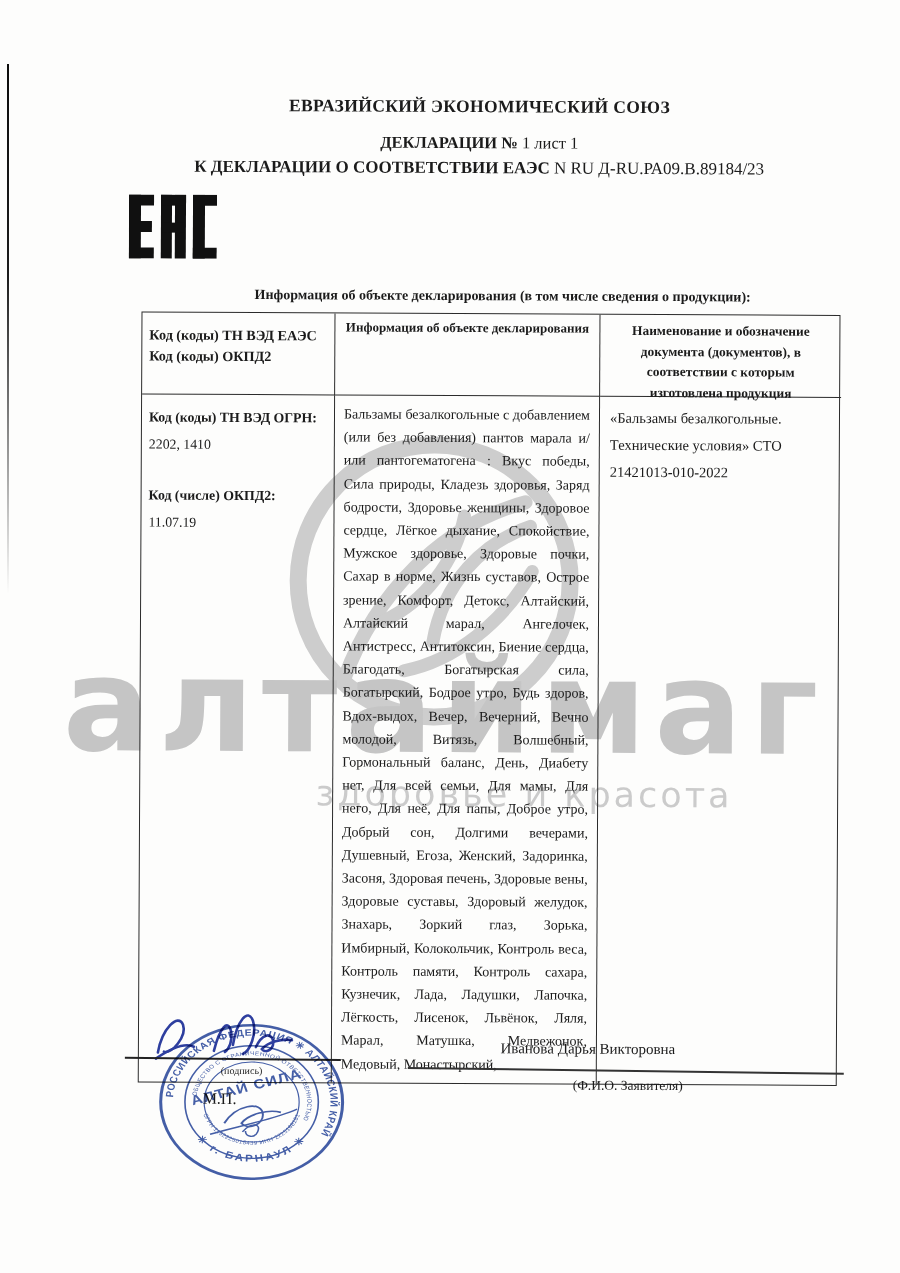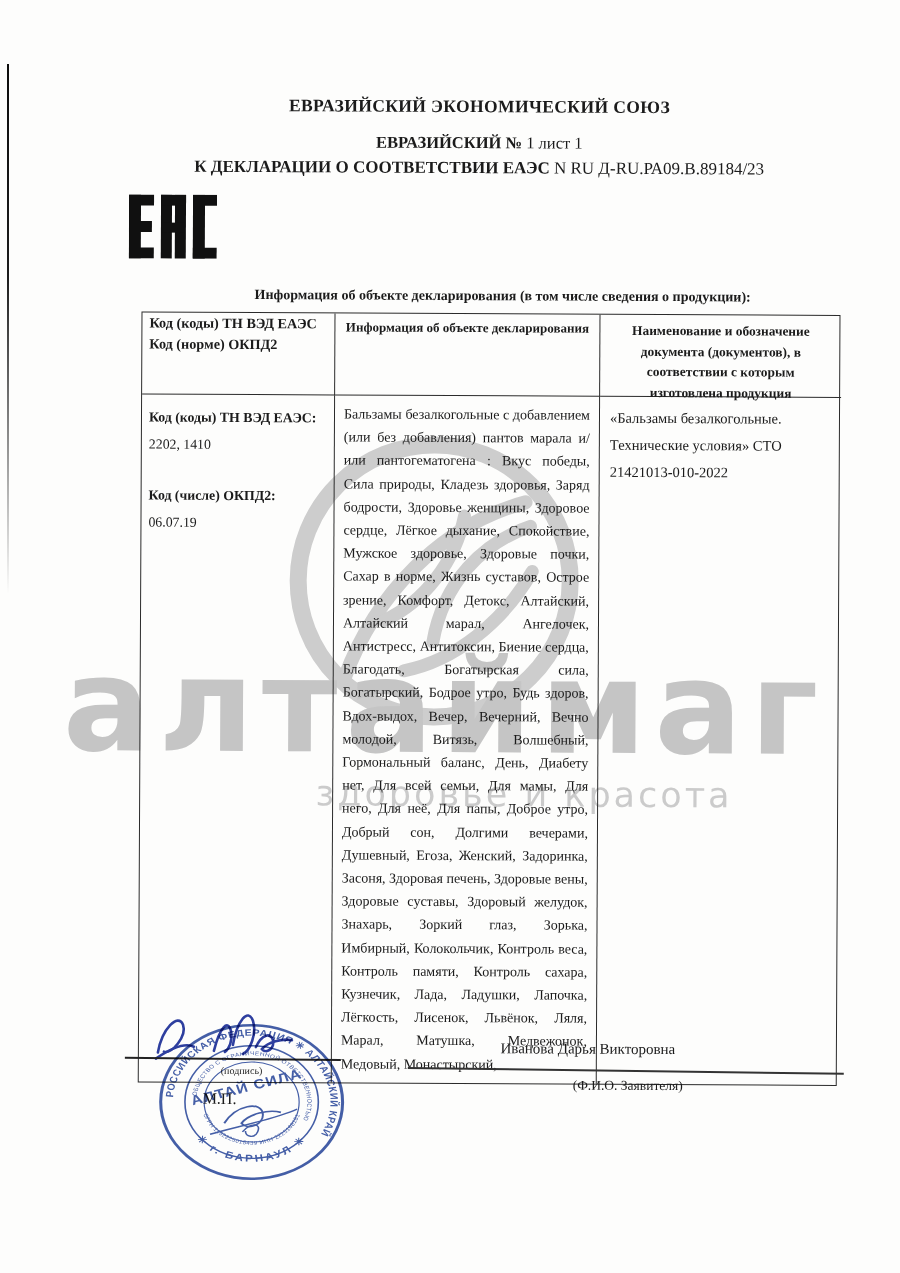--- a/index.html
+++ b/index.html
@@ -34,21 +34,21 @@
 
   .caption{position:absolute;left:253px;top:288px;font-weight:bold;font-size:14px;}
 
   
   .decl-table{position:absolute;left:140px;top:313px;width:699px;
     border:1.8px solid #2b2b2b;display:grid;grid-template-columns:193px 265px 241px;
     background:transparent;box-sizing:border-box;}
   .cell{border-right:1.6px solid #2b2b2b;box-sizing:border-box;}
   .cell.last{border-right:none;}
   .hcell{border-bottom:1.6px solid #2b2b2b;height:82px;}
-  .hc1{padding:0 7px;font-weight:bold;font-size:14.2px;line-height:21px;}
+  .hc1{padding:12px 7px;font-weight:bold;font-size:14.2px;line-height:21px;}
   .hc2{padding:6px 3px;font-weight:bold;font-size:13px;text-align:center;}
   .hc3{padding:6px 10px;font-weight:bold;font-size:13.4px;text-align:center;line-height:20.5px;}
   .bcell{min-height:623px;}
   .bc1{padding:9px 7px;font-size:13.8px;line-height:27px;}
   .bc1 .block2{margin-top:24px;}
   .bc2{padding:7px 9px;font-size:14px;line-height:23.2px;text-align:justify;}
   .bc3{padding:8px 10px;font-size:14.5px;line-height:27px;}
 
   
   .sig-svg{position:absolute;left:140px;top:1006px;}
@@ -76,21 +76,21 @@
       <circle cx="151" cy="151" r="136" stroke="#cdcdcd" stroke-width="17"></circle>
       <path d="M62,248 C92,165 158,95 242,72" stroke="#cdcdcd" stroke-width="14" stroke-linecap="round"></path>
       <path d="M150,212 C160,152 200,112 247,96" stroke="#cdcdcd" stroke-width="13" stroke-linecap="round"></path>
       <path d="M101,191 C141,172 172,132 181,86" stroke="#cdcdcd" stroke-width="13" stroke-linecap="round"></path>
       <path d="M121,241 C172,231 221,191 249,141" stroke="#cdcdcd" stroke-width="13" stroke-linecap="round"></path>
     </svg>
     <div class="wm-brand">алтаймаг</div>
     <div class="wm-tagline">здоровье и красота</div>
 
     <div class="h1">ЕВРАЗИЙСКИЙ ЭКОНОМИЧЕСКИЙ СОЮЗ</div>
-    <div class="h2"><span class="b">ЕВРАЗИЙСКИЙ №</span><span> 1 лист 1</span></div>
+    <div class="h2"><span class="b">ДЕКЛАРАЦИИ №</span><span> 1 лист 1</span></div>
     <div class="h3"><span class="b">К ДЕКЛАРАЦИИ О СООТВЕТСТВИИ ЕАЭС</span><span> N RU Д-RU.РА09.В.89184/23</span></div>
 
     <svg class="eac" width="88" height="64" viewBox="0 0 88 64" fill="#101010">
       <rect x="0" y="0" width="12" height="64"></rect>
         <rect x="0" y="0" width="25" height="11"></rect>
       <rect x="0" y="26.5" width="23" height="11"></rect>
         <rect x="0" y="53" width="25" height="11"></rect>
       <rect x="32" y="0" width="11" height="64"></rect>
         <rect x="46" y="0" width="11" height="64"></rect>
       <rect x="32" y="0" width="25" height="11"></rect>
@@ -98,32 +98,32 @@
       <rect x="64" y="0" width="12" height="64"></rect>
         <rect x="64" y="0" width="24" height="11"></rect>
       <rect x="64" y="53" width="24" height="11"></rect>
     </svg>
 
     <div class="caption">Информация об объекте декларирования (в том числе сведения о продукции):</div>
 
     <div class="decl-table">
       <div class="cell hcell hc1">
         <div>Код (коды) ТН ВЭД ЕАЭС</div>
-        <div>Код (норме) ОКПД2</div>
+        <div>Код (коды) ОКПД2</div>
       </div>
       <div class="cell hcell hc2">Информация об объекте декларирования</div>
       <div class="cell hcell hc3 last">Наименование и обозначение документа (документов), в соответствии с которым изготовлена продукция</div>
 
       <div class="cell bcell bc1">
         <div>
-          <span class="b">Код (коды) ТН ВЭД ЕАЭС:</span><br>
+          <span class="b">Код (коды) ТН ВЭД ОГРН:</span><br>
           <span>2202, 1410</span>
         </div>
         <div class="block2">
-          <span class="b">Код (числе) ОКПД2:</span><span> 06.07.19</span>
+          <span class="b">Код (числе) ОКПД2:</span><span> 11.07.19</span>
         </div>
       </div>
       <div class="cell bcell bc2">Бальзамы безалкогольные с добавлением (или без добавления) пантов марала и/или пантогематогена : Вкус победы, Сила природы, Кладезь здоровья, Заряд бодрости, Здоровье женщины, Здоровое сердце, Лёгкое дыхание, Спокойствие, Мужское здоровье, Здоровые почки, Сахар в норме, Жизнь суставов, Острое зрение, Комфорт, Детокс, Алтайский, Алтайский марал, Ангелочек, Антистресс, Антитоксин, Биение сердца, Благодать, Богатырская сила, Богатырский, Бодрое утро, Будь здоров, Вдох-выдох, Вечер, Вечерний, Вечно молодой, Витязь, Волшебный, Гормональный баланс, День, Диабету нет, Для всей семьи, Для мамы, Для него, Для неё, Для папы, Доброе утро, Добрый сон, Долгими вечерами, Душевный, Егоза, Женский, Задоринка, Засоня, Здоровая печень, Здоровые вены, Здоровые суставы, Здоровый желудок, Знахарь, Зоркий глаз, Зорька, Имбирный, Колокольчик, Контроль веса, Контроль памяти, Контроль сахара, Кузнечик, Лада, Ладушки, Лапочка, Лёгкость, Лисенок, Львёнок, Ляля, Марал, Матушка, Медвежонок, Медовый, Монастырский,</div>
       <div class="cell bcell bc3 last">
         <div>«Бальзамы безалкогольные.</div>
         <div>Технические условия» СТО 21421013-010-2022</div>
       </div>
     </div>
 
     <svg class="sig-svg" width="200" height="62" viewBox="0 0 200 62" fill="none" stroke="#2e3f9f" stroke-width="2.6" stroke-linecap="round">

